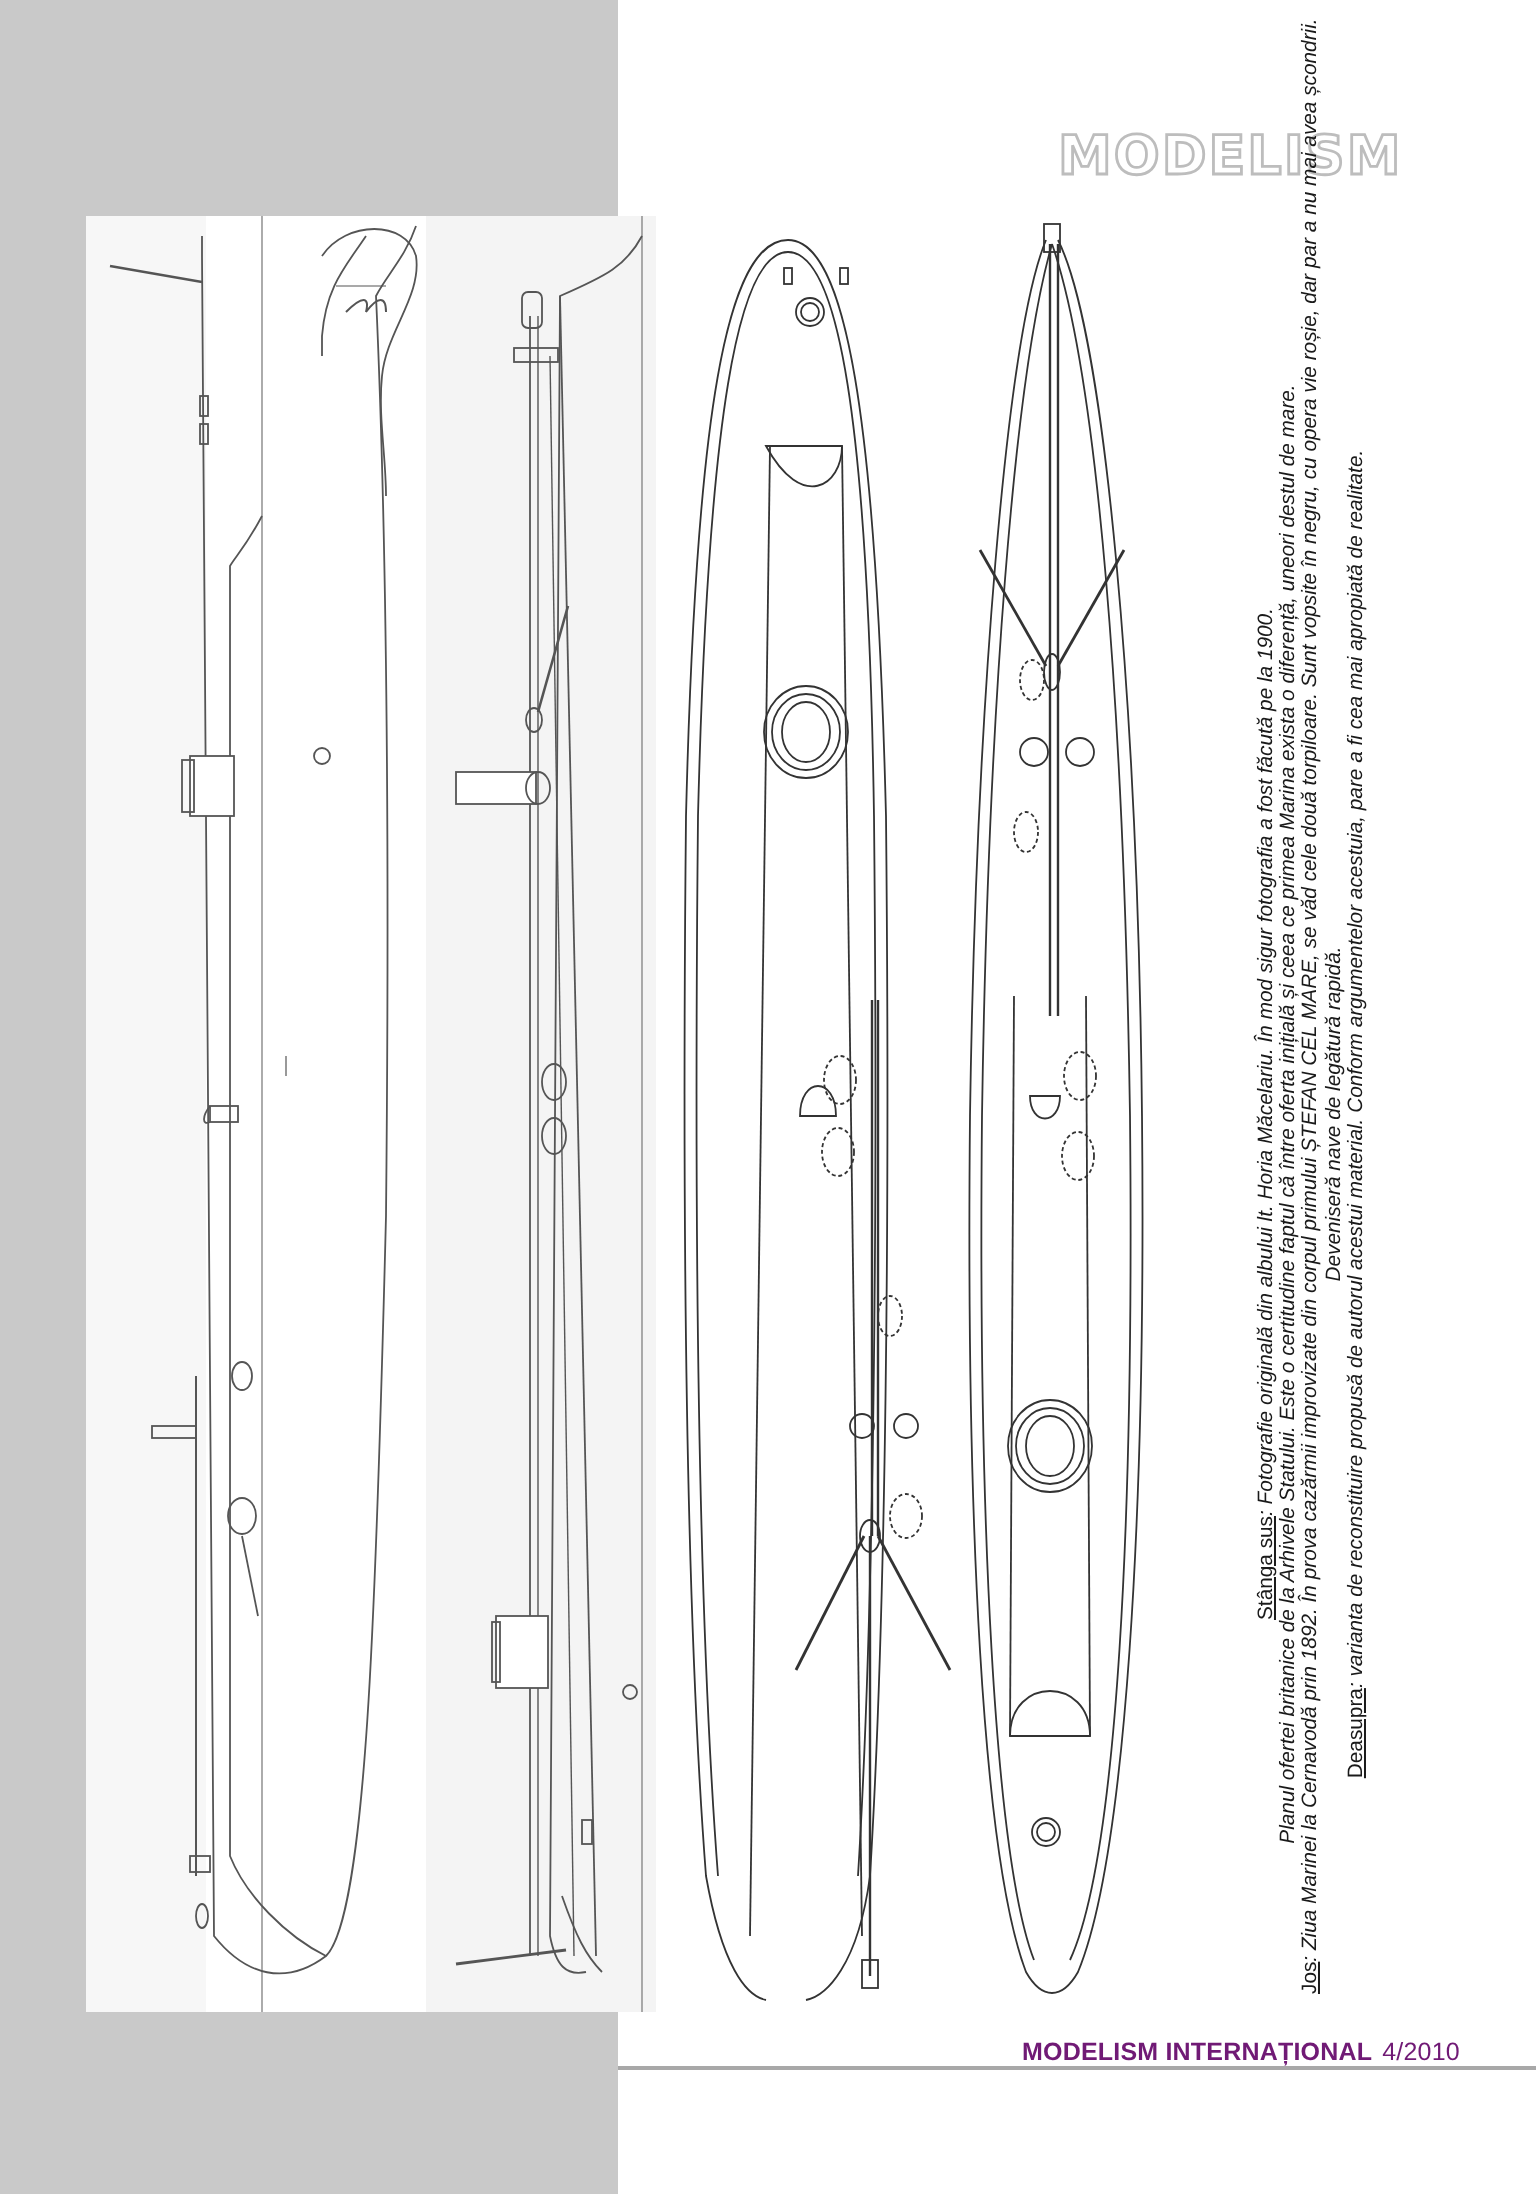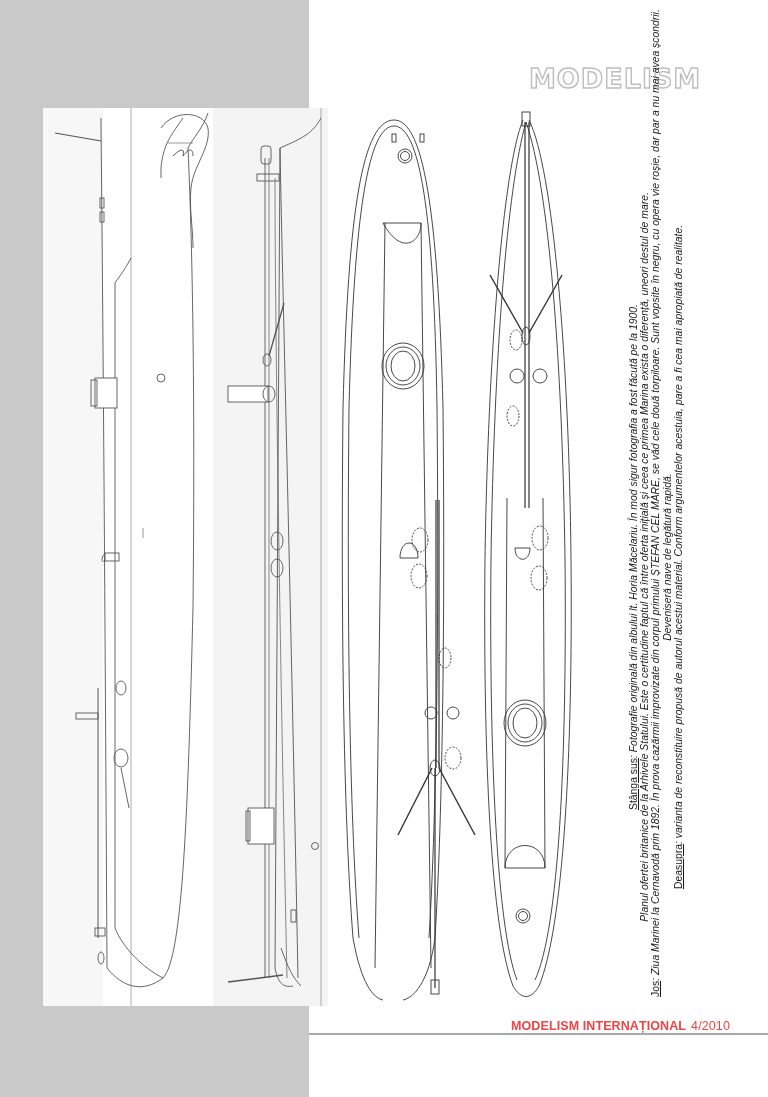--- a/index.html
+++ b/index.html
@@ -8,21 +8,21 @@
   .logo{position:absolute;left:529px;top:63px;font-family:"DejaVu Sans",sans-serif;font-size:27px;font-weight:bold;letter-spacing:1px;color:#ffffff;-webkit-text-stroke:1.4px #bdbdbd;text-stroke:1.4px #bdbdbd;}
   .drawing{position:absolute;left:43px;top:108px;width:558px;height:898px;background:#ffffff;overflow:hidden;}
   .drawing svg{position:absolute;left:0;top:0;}
   .caption-wrap{position:absolute;left:606px;top:108px;width:100px;height:898px;}
   .caption{position:absolute;left:50%;top:50%;width:880px;transform:translate(-50%,-50%) rotate(-90deg);font-size:10.4px;line-height:11.2px;color:#1a1a1a;text-align:left;}
   .caption p{margin:0;white-space:nowrap;}
   .caption .c{text-align:center;}
   .caption u{text-decoration:underline;}
   .caption i{font-style:italic;}
   .footer-rule{position:absolute;left:309px;top:1033px;width:459px;height:2px;background:#a8a8a8;}
-  .footer-title{position:absolute;left:511px;top:1019px;font-size:12.5px;font-weight:bold;color:#ef4444;letter-spacing:0.1px;}
+  .footer-title{position:absolute;left:511px;top:1019px;font-size:12.5px;font-weight:bold;color:#701a75;letter-spacing:0.1px;}
   .footer-issue{font-weight:normal;margin-left:5px;}
 </style>
 </head>
 <body>
 
 <div class="grey-band"></div>
 
 <div class="logo">MODELISM</div>
 
 <div class="drawing">

